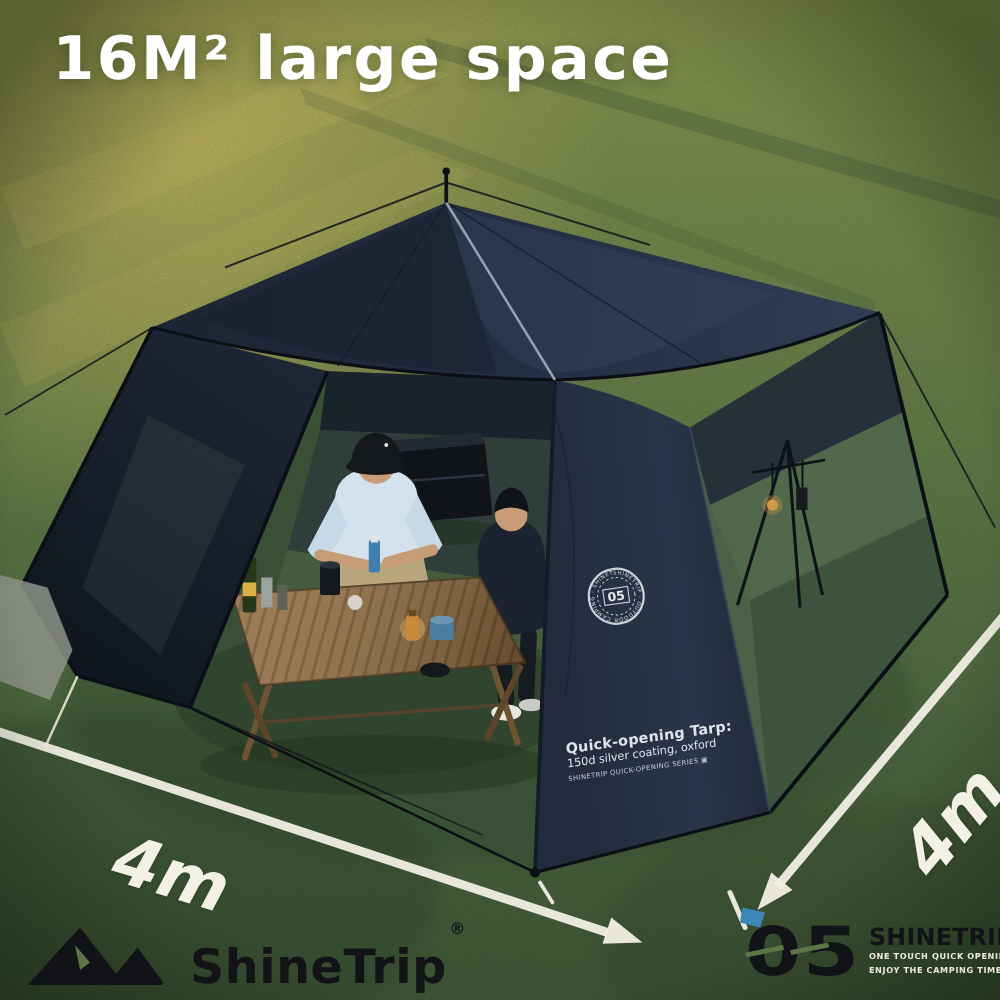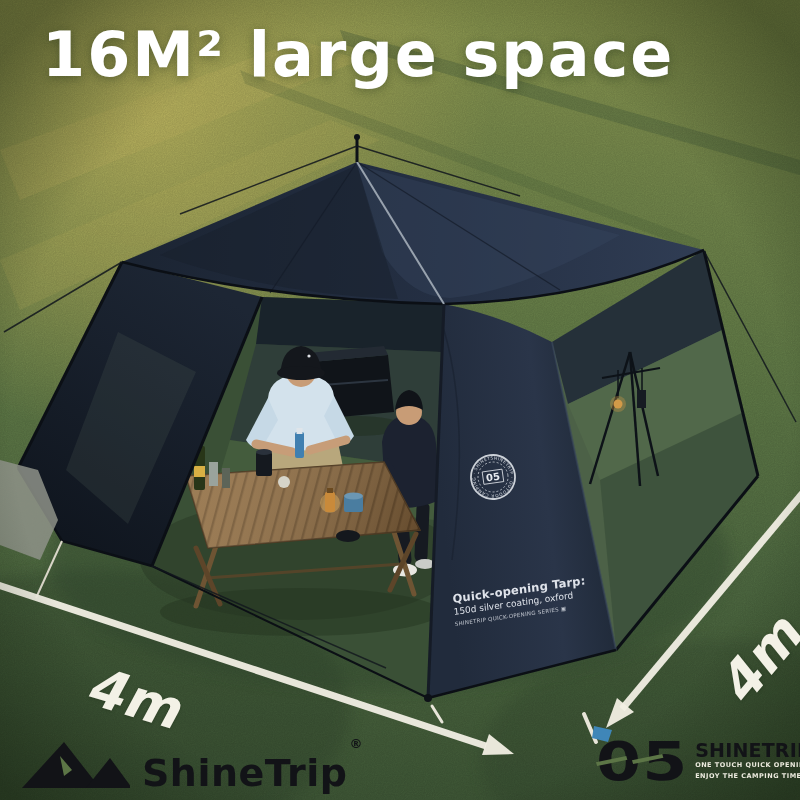--- a/index.html
+++ b/index.html
@@ -5,21 +5,21 @@
   html,body{margin:0;padding:0;background:#2a2a2a;}
   .stage{
     position:relative;width:800px;height:800px;overflow:hidden;
     font-family:"DejaVu Sans","Liberation Sans",sans-serif;
     background:#66814d;
   }
   .stage svg.scene{position:absolute;left:0;top:0;width:800px;height:800px;display:block;}
 
   .headline{
     position:absolute;left:42px;top:22px;
-    font-size:62px;font-weight:800;color:#ffffff;letter-spacing:2px;line-height:1.05;
+    font-size:48px;font-weight:800;color:#ffffff;letter-spacing:2px;line-height:1.05;
     text-shadow:0 2px 10px rgba(30,45,20,.38);white-space:nowrap;
   }
   .subheadline{
     position:absolute;left:44px;top:103px;
     font-size:23.5px;font-weight:700;color:#ffffff;letter-spacing:.3px;
     text-shadow:0 1px 6px rgba(30,45,20,.38);white-space:nowrap;
   }
 
   .dim{
     position:absolute;color:#f3f1e6;font-weight:800;font-style:italic;
@@ -32,21 +32,21 @@
   .tent-print{
     position:absolute;left:452px;top:592px;width:142px;
     transform:rotate(-8deg) skewX(-3deg);transform-origin:left top;
     color:#dfe3ea;line-height:1.3;
   }
   .tp1{font-size:11.5px;font-weight:700;letter-spacing:.2px;}
   .tp2{font-size:9px;}
   .tp3{font-size:5.5px;opacity:.82;margin-top:2px;letter-spacing:.3px;}
 
   .brand-left{
-    position:absolute;left:20px;top:736px;display:flex;align-items:flex-end;gap:12px;
+    position:absolute;left:20px;top:736px;display:flex;align-items:flex-end;gap:22px;
     color:#121317;
   }
   .brand-left .word{font-size:38px;font-weight:800;letter-spacing:.5px;line-height:.9;white-space:nowrap;}
   .brand-left .reg{font-size:13px;font-weight:700;vertical-align:top;position:relative;top:-20px;left:2px;}
 
   .brand-right{
     position:absolute;left:596px;top:738px;display:flex;gap:8px;color:#121317;align-items:flex-start;
   }
   .brand-right .num{
     font-size:54px;font-weight:900;line-height:.88;letter-spacing:1px;

